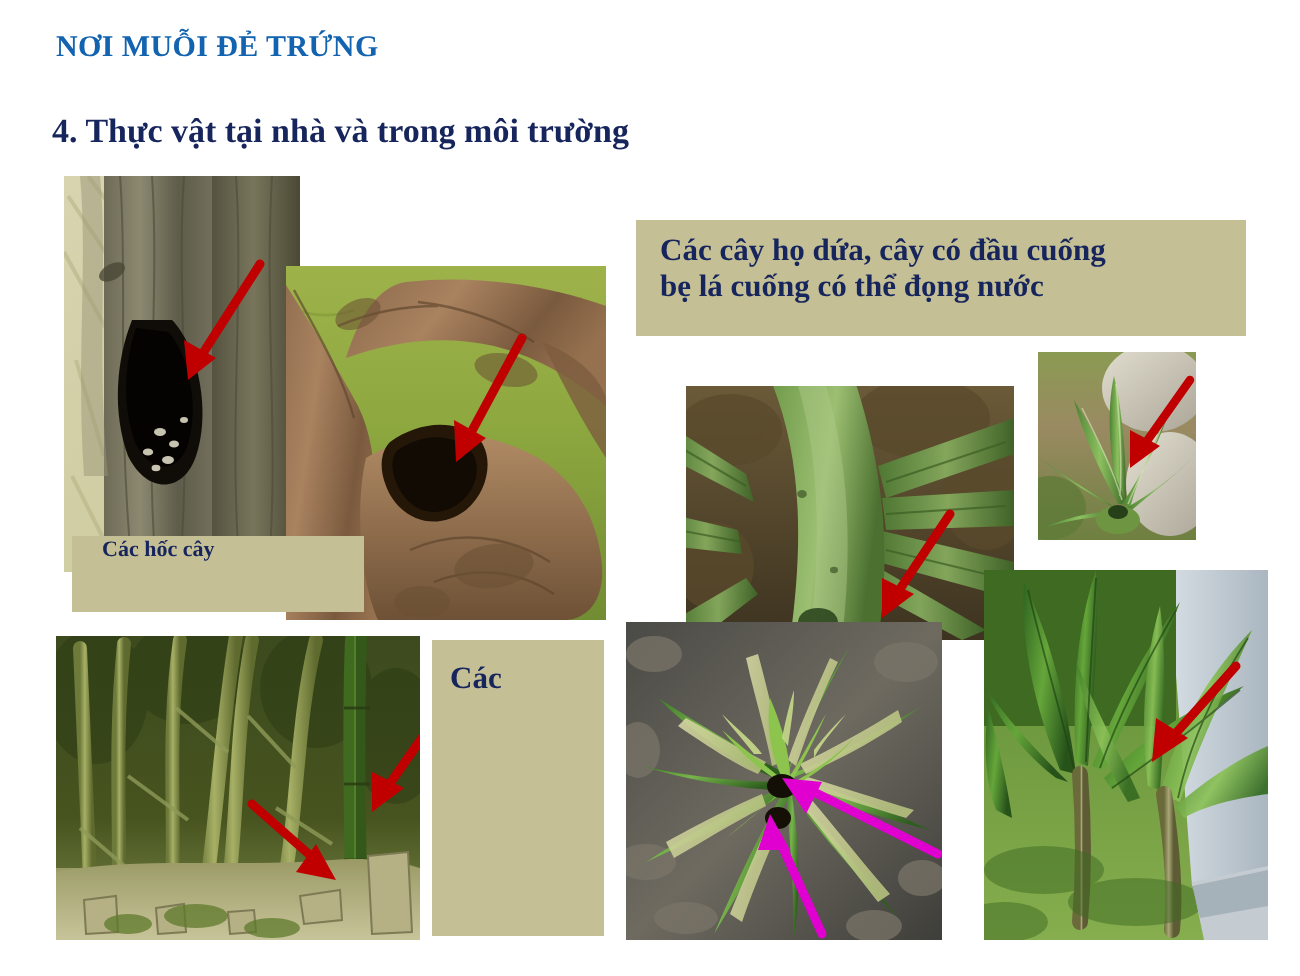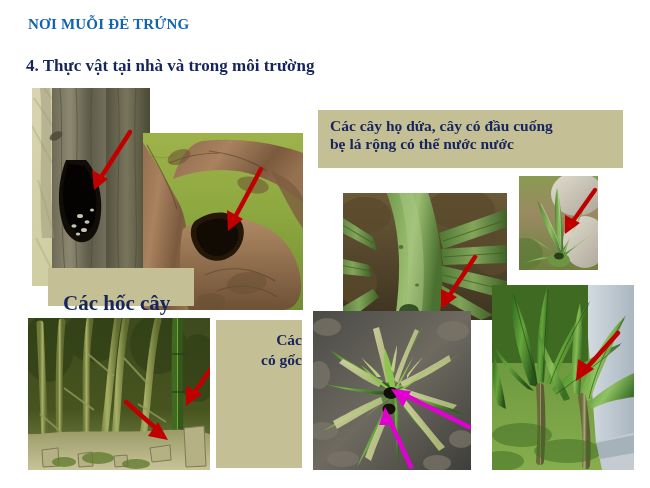--- a/index.html
+++ b/index.html
@@ -60,34 +60,33 @@
     line-height: 1.18;
   }
   #callout-bromeliad {
     left: 318px; top: 110px;
     width: 305px; height: 58px;
     font-size: 15.5px;
     padding: 7px 0 0 12px;
     box-sizing: border-box;
   }
   #callout-tree-holes {
-    left: 48px; top: 268px;
+    left: 36px; top: 268px;
     width: 146px; height: 38px;
-    font-size: 21px;
-    padding: 23px 0 0 15px;
+    font-size: 11px;
+    padding: 1px 0 0 15px;
     box-sizing: border-box;
   }
   #callout-bamboo {
     left: 216px; top: 320px;
     width: 86px; height: 148px;
     font-size: 15.5px;
     padding: 10px 0 0 9px;
     box-sizing: border-box;
     line-height: 1.28;
-    text-align: right;
   }
 </style>
 </head>
 <body>
 
 <div class="photo" id="photo-tree-trunk" style="left:32px; top:88px; width:118px; height:198px;">
   <svg class="canvas" viewBox="0 0 118 198" preserveAspectRatio="none">
     <defs>
       <linearGradient id="bgGrass" x1="0" y1="0" x2="1" y2="1">
         <stop offset="0%" stop-color="#d8d4b0"></stop>
@@ -509,26 +508,25 @@
     <polygon points="6,4 26,6 18,22" fill="#e000d0"></polygon>
   </svg>
   <svg class="arrow" style="left:62px; top:94px; width:42px; height:66px;" viewBox="0 0 42 66">
     <line x1="36" y1="62" x2="16" y2="18" stroke="#e000d0" stroke-width="4.5" stroke-linecap="round"></line>
     <polygon points="10,2 20,20 4,20" fill="#e000d0"></polygon>
   </svg>
 </div>
 
 <div class="callout" id="callout-bromeliad">
   <div>Các cây họ dứa, cây có đầu cuống</div>
-  <div>bẹ lá rộng có thể nước nước</div>
+  <div>bẹ lá cuống có thể đọng nước</div>
 </div>
 
 <div class="callout" id="callout-tree-holes">
   <div>Các hốc cây</div>
 </div>
 
 <div class="callout" id="callout-bamboo">
   <div>Các</div>
-  <div>có gốc</div>
 </div>
 
 <div id="slide-title">NƠI MUỖI ĐẺ TRỨNG</div>
 <div id="slide-subtitle">4. Thực vật tại nhà và trong môi trường</div>
 
 </body></html>

